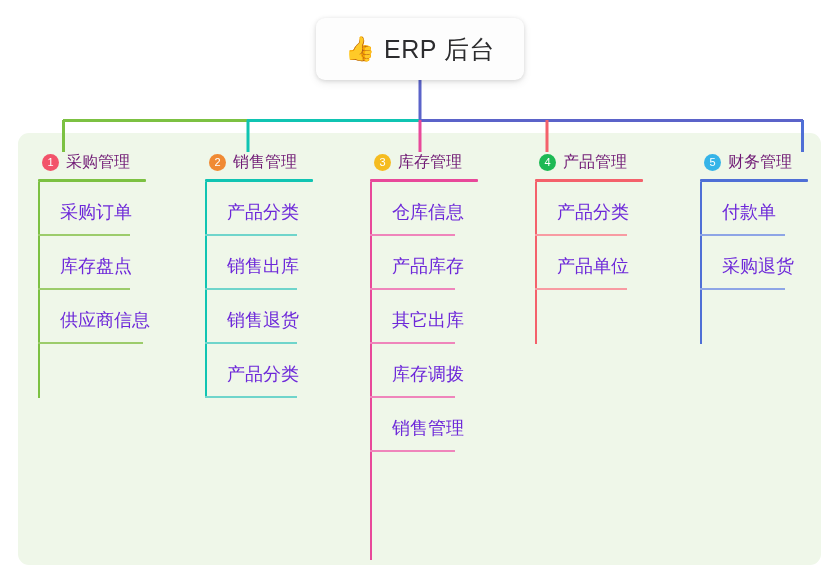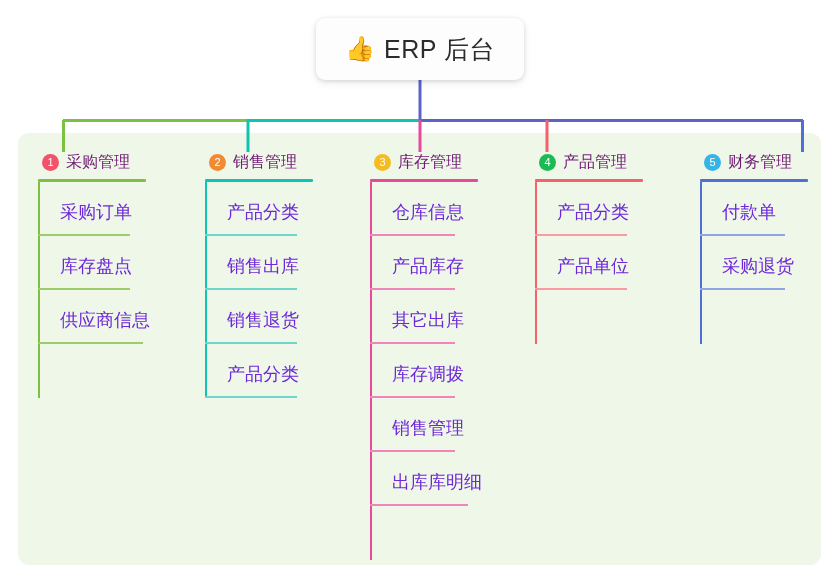--- a/index.html
+++ b/index.html
@@ -174,24 +174,20 @@
         <span class="item-rule" style="background:#ef85bb;width:85px;"></span>
       </div>
       <div class="item">
         <span class="item-label">库存调拨</span>
         <span class="item-rule" style="background:#ef85bb;width:85px;"></span>
       </div>
       <div class="item">
         <span class="item-label">销售管理</span>
         <span class="item-rule" style="background:#ef85bb;width:85px;"></span>
       </div>
-      <div class="item">
-        <span class="item-label">出库库明细</span>
-        <span class="item-rule" style="background:#ef85bb;width:98px;"></span>
-      </div>
     </div>
   </div>
 
   <div class="branch" style="left:535px; top:149px; width:150px;">
     <div class="branch-head">
       <span class="badge" style="background:#1db954">4</span>
       <span class="branch-title">产品管理</span>
     </div>
     <div class="head-rule" style="background:#f4616b;width:108px;"></div>
     <div class="items">

